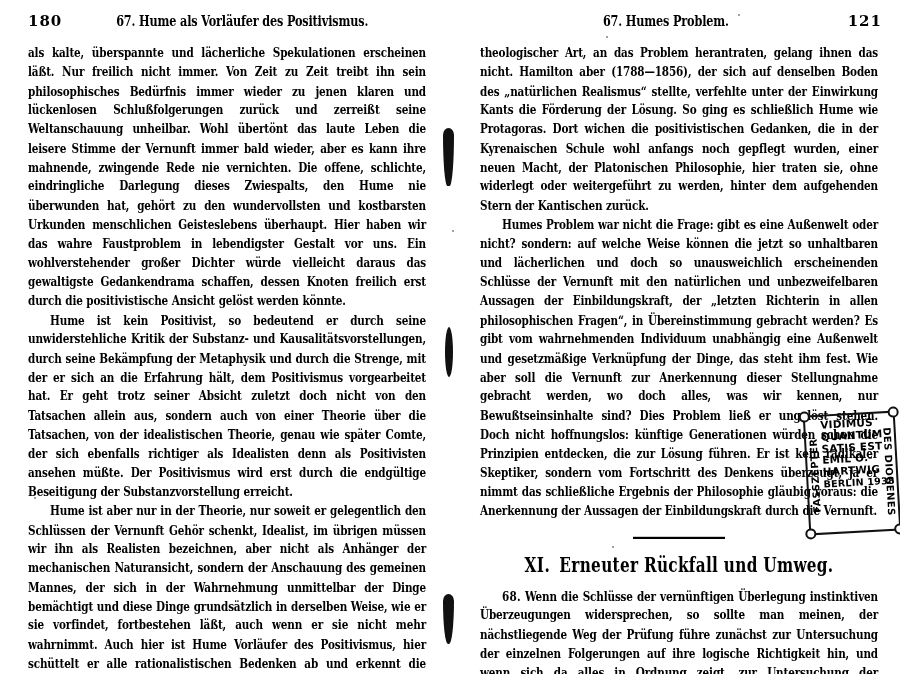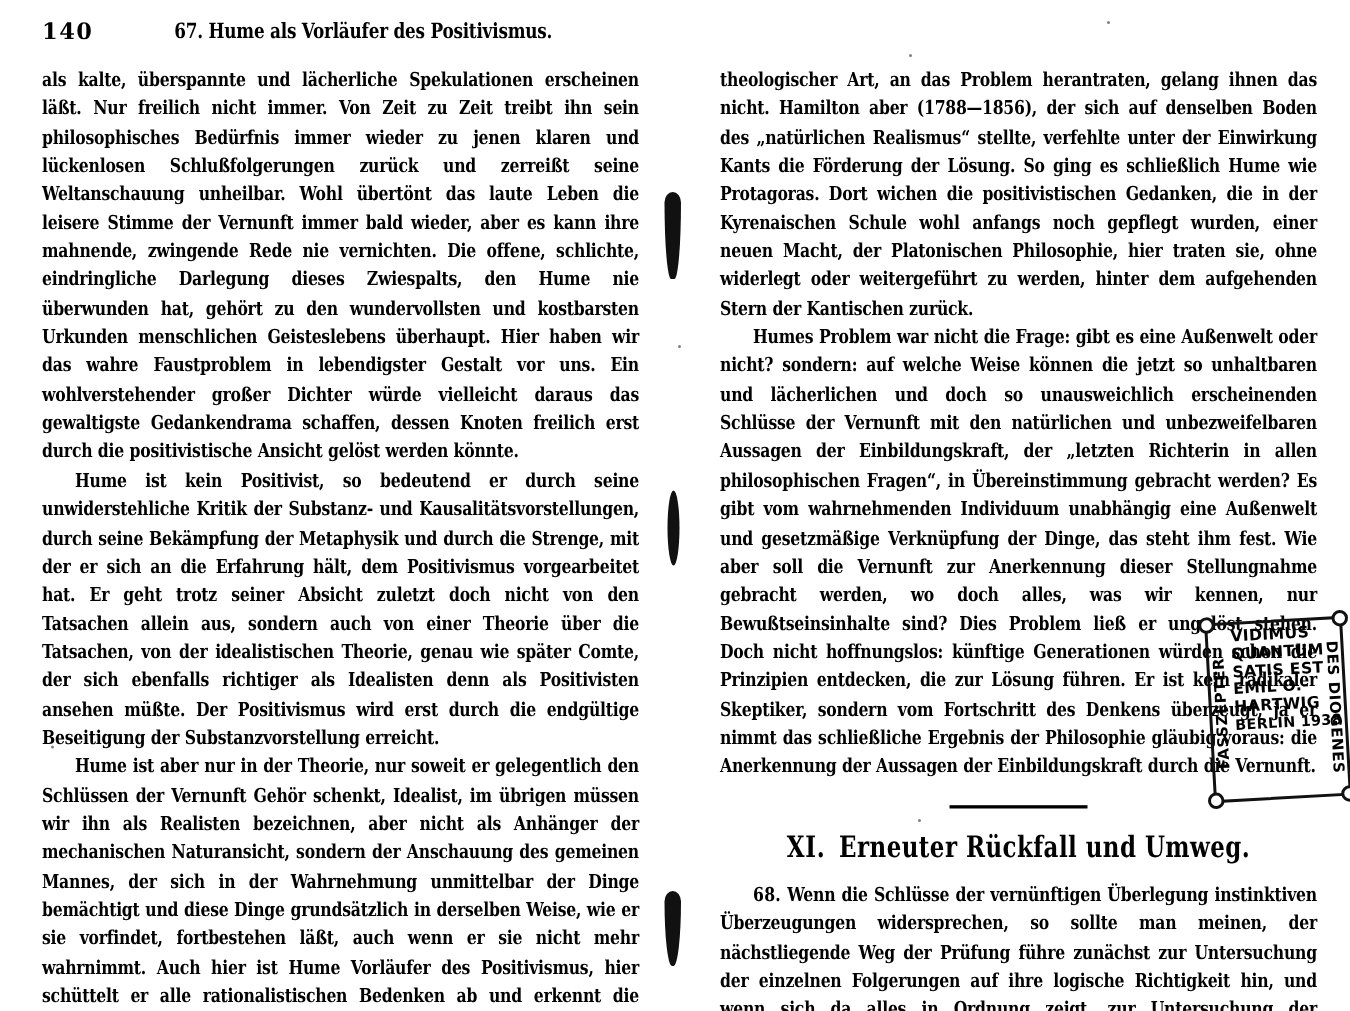--- a/index.html
+++ b/index.html
@@ -199,24 +199,28 @@
     height: 2px;
     opacity: .65;
   }
 </style>
 </head>
 <body>
 
 <div id="page">
 
   <div class="running-head rh-left">
-    <span class="folio">140</span>
+    <span class="folio">180</span>
     <span class="rh-title fraktur">67. Hume als Vorläufer des Positivismus.</span>
   </div>
 
+  <div class="running-head rh-right">
+    <span class="rh-title fraktur">67. Humes Problem.</span>
+    <span class="folio">121</span>
+  </div>
 
   <div class="column" id="col-left">
     <p class="para no-indent fraktur">als kalte, überspannte und lächerliche Spekulationen erscheinen läßt. Nur freilich nicht immer. Von Zeit zu Zeit treibt ihn sein philosophisches Bedürfnis immer wieder zu jenen klaren und lückenlosen Schlußfolgerungen zurück und zerreißt seine Weltanschauung unheilbar. Wohl übertönt das laute Leben die leisere Stimme der Vernunft immer bald wieder, aber es kann ihre mahnende, zwingende Rede nie vernichten. Die offene, schlichte, eindringliche Darlegung dieses Zwiespalts, den Hume nie überwunden hat, gehört zu den wundervollsten und kostbarsten Urkunden menschlichen Geisteslebens überhaupt. Hier haben wir das wahre Faustproblem in lebendigster Gestalt vor uns. Ein wohlverstehender großer Dichter würde vielleicht daraus das gewaltigste Gedankendrama schaffen, dessen Knoten freilich erst durch die positivistische Ansicht gelöst werden könnte.</p>
     <p class="para fraktur">Hume ist kein Positivist, so bedeutend er durch seine unwiderstehliche Kritik der Substanz- und Kausalitätsvorstellungen, durch seine Bekämpfung der Metaphysik und durch die Strenge, mit der er sich an die Erfahrung hält, dem Positivismus vorgearbeitet hat. Er geht trotz seiner Absicht zuletzt doch nicht von den Tatsachen allein aus, sondern auch von einer Theorie über die Tatsachen, von der idealistischen Theorie, genau wie später Comte, der sich ebenfalls richtiger als Idealisten denn als Positivisten ansehen müßte. Der Positivismus wird erst durch die endgültige Beseitigung der Substanzvorstellung erreicht.</p>
     <p class="para fraktur">Hume ist aber nur in der Theorie, nur soweit er gelegentlich den Schlüssen der Vernunft Gehör schenkt, Idealist, im übrigen müssen wir ihn als Realisten bezeichnen, aber nicht als Anhänger der mechanischen Naturansicht, sondern der Anschauung des gemeinen Mannes, der sich in der Wahrnehmung unmittelbar der Dinge bemächtigt und diese Dinge grundsätzlich in derselben Weise, wie er sie vorfindet, fortbestehen läßt, auch wenn er sie nicht mehr wahrnimmt. Auch hier ist Hume Vorläufer des Positivismus, hier schüttelt er alle rationalistischen Bedenken ab und erkennt die natürliche mächtige Neigung des „common sense“, des später vielgeschmähten „gesunden Menschenverstandes“ einfach an.</p>
 
   </div>
 
   <div class="column" id="col-right">
     <p class="para no-indent fraktur">theologischer Art, an das Problem herantraten, gelang ihnen das nicht. Hamilton aber (1788—1856), der sich auf denselben Boden des „natürlichen Realismus“ stellte, verfehlte unter der Einwirkung Kants die Förderung der Lösung. So ging es schließlich Hume wie Protagoras. Dort wichen die positivistischen Gedanken, die in der Kyrenaischen Schule wohl anfangs noch gepflegt wurden, einer neuen Macht, der Platonischen Philosophie, hier traten sie, ohne widerlegt oder weitergeführt zu werden, hinter dem aufgehenden Stern der Kantischen zurück.</p>

